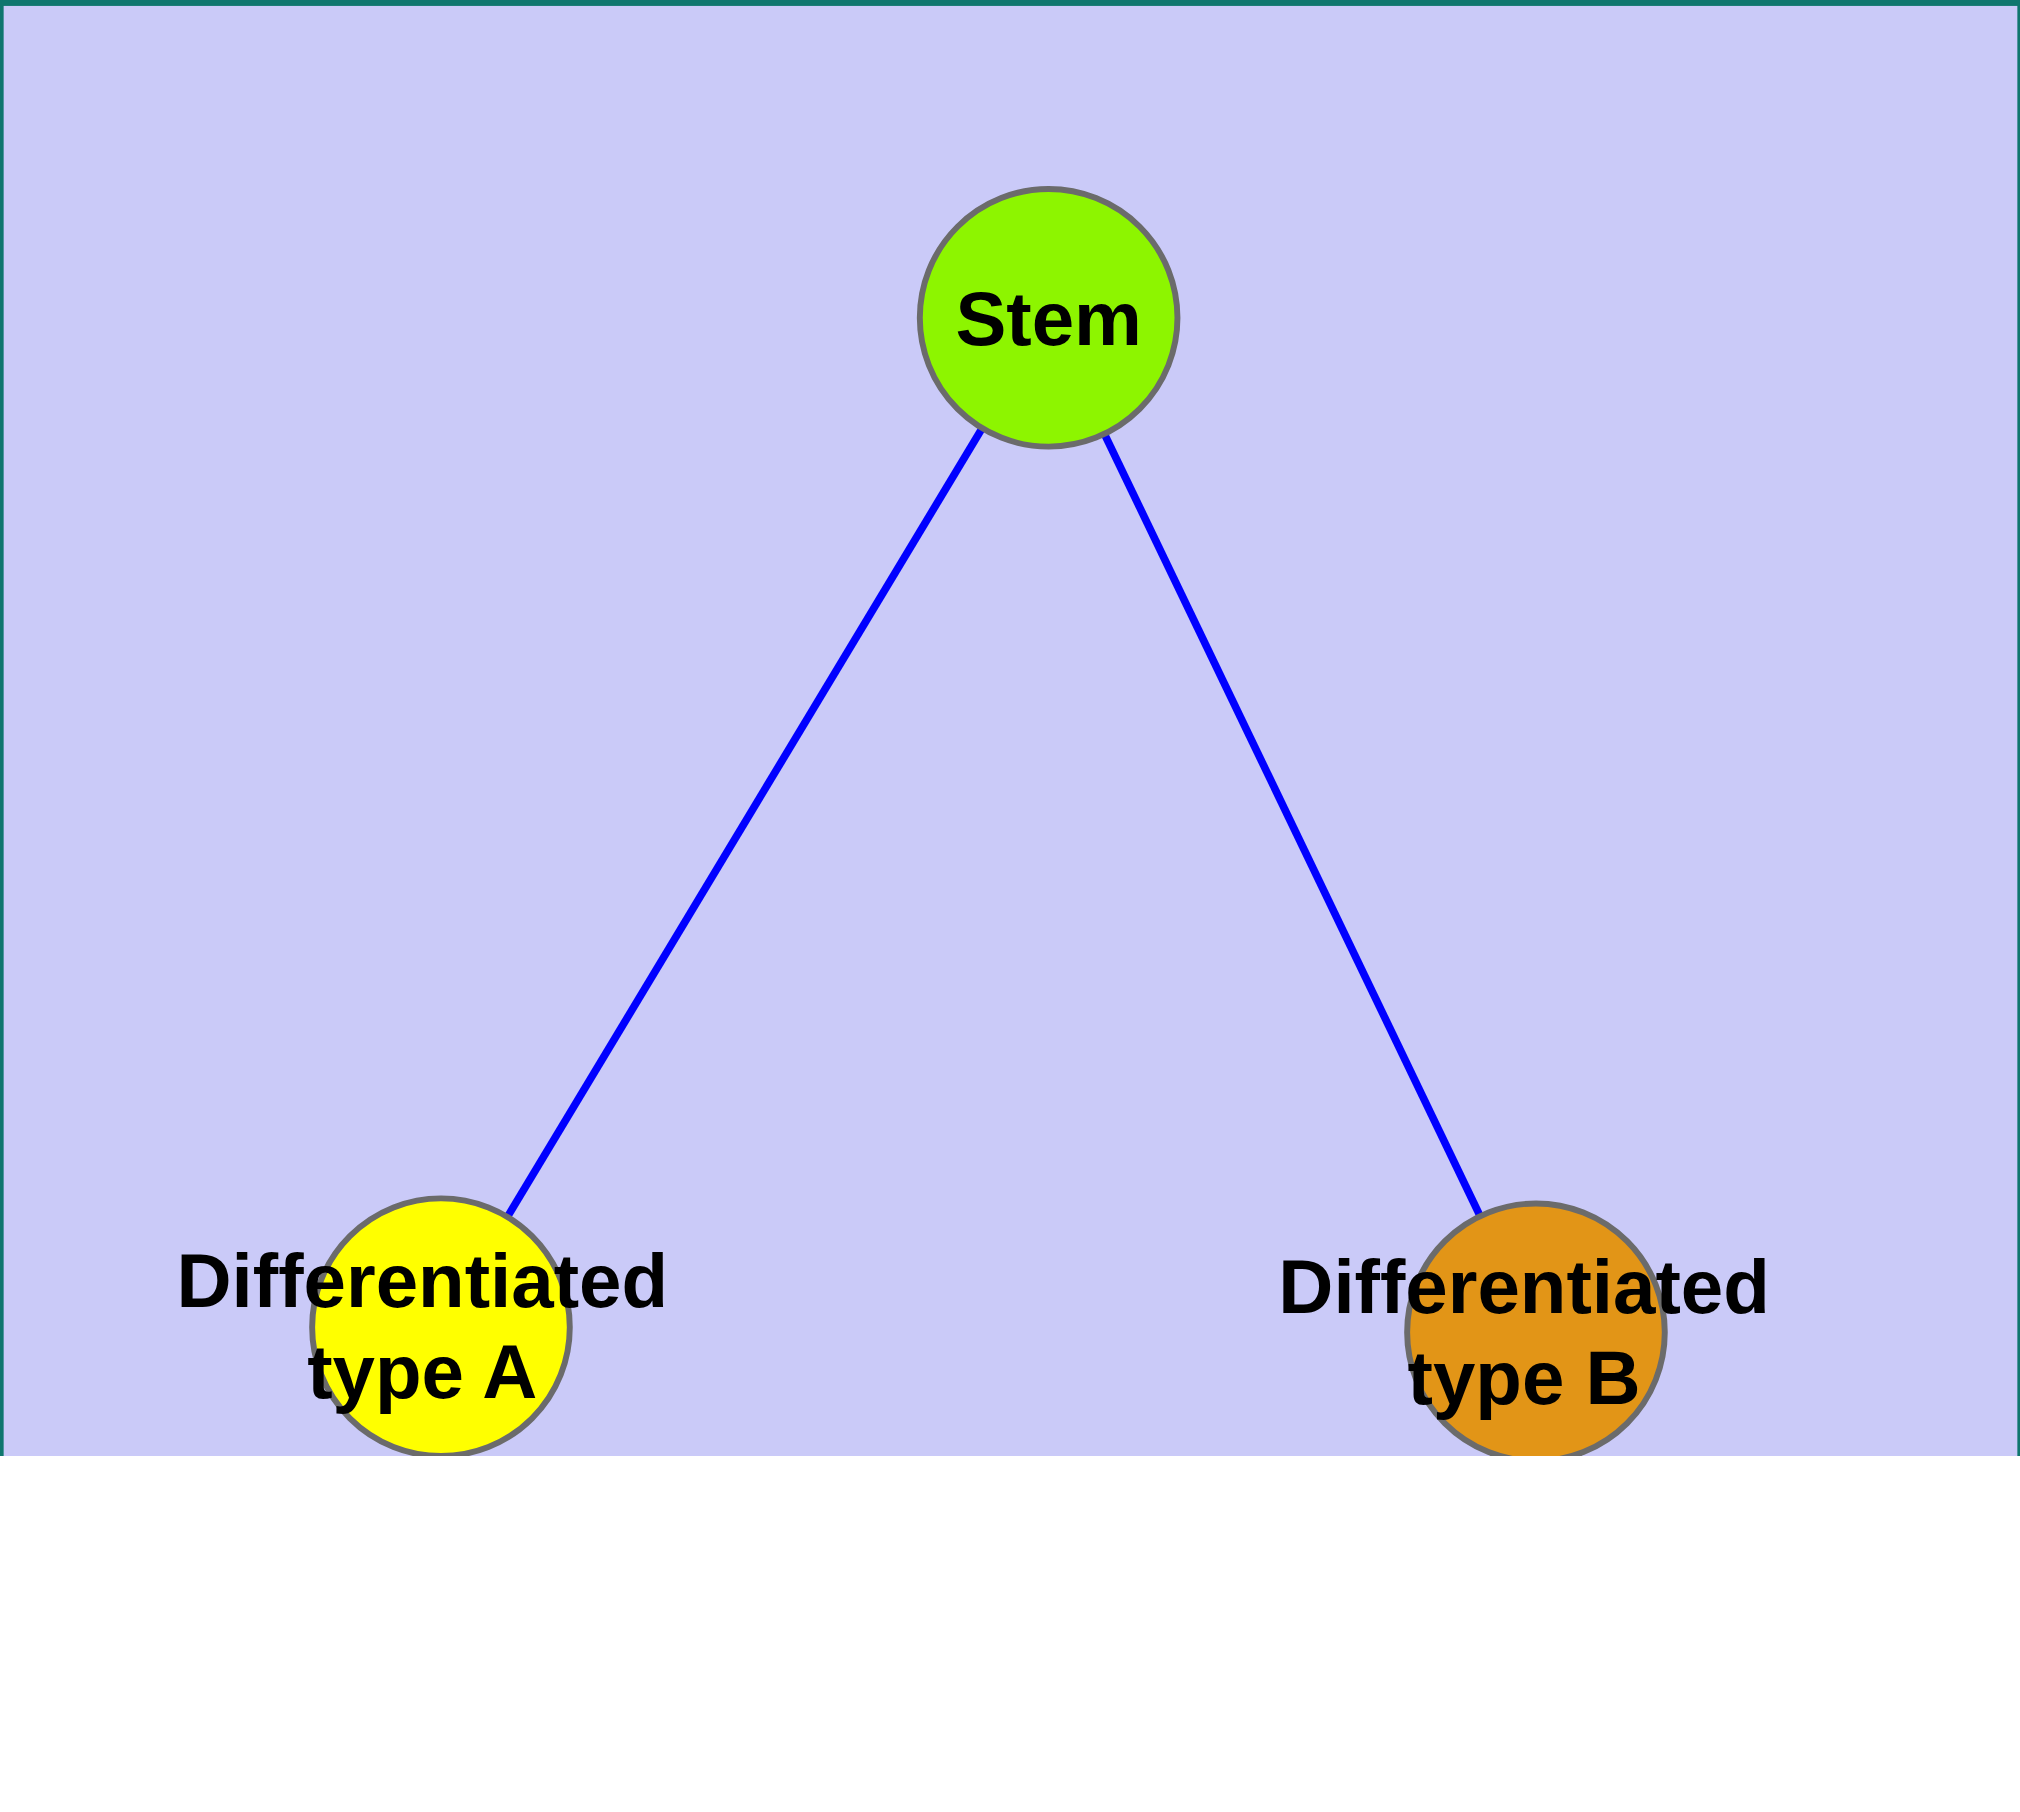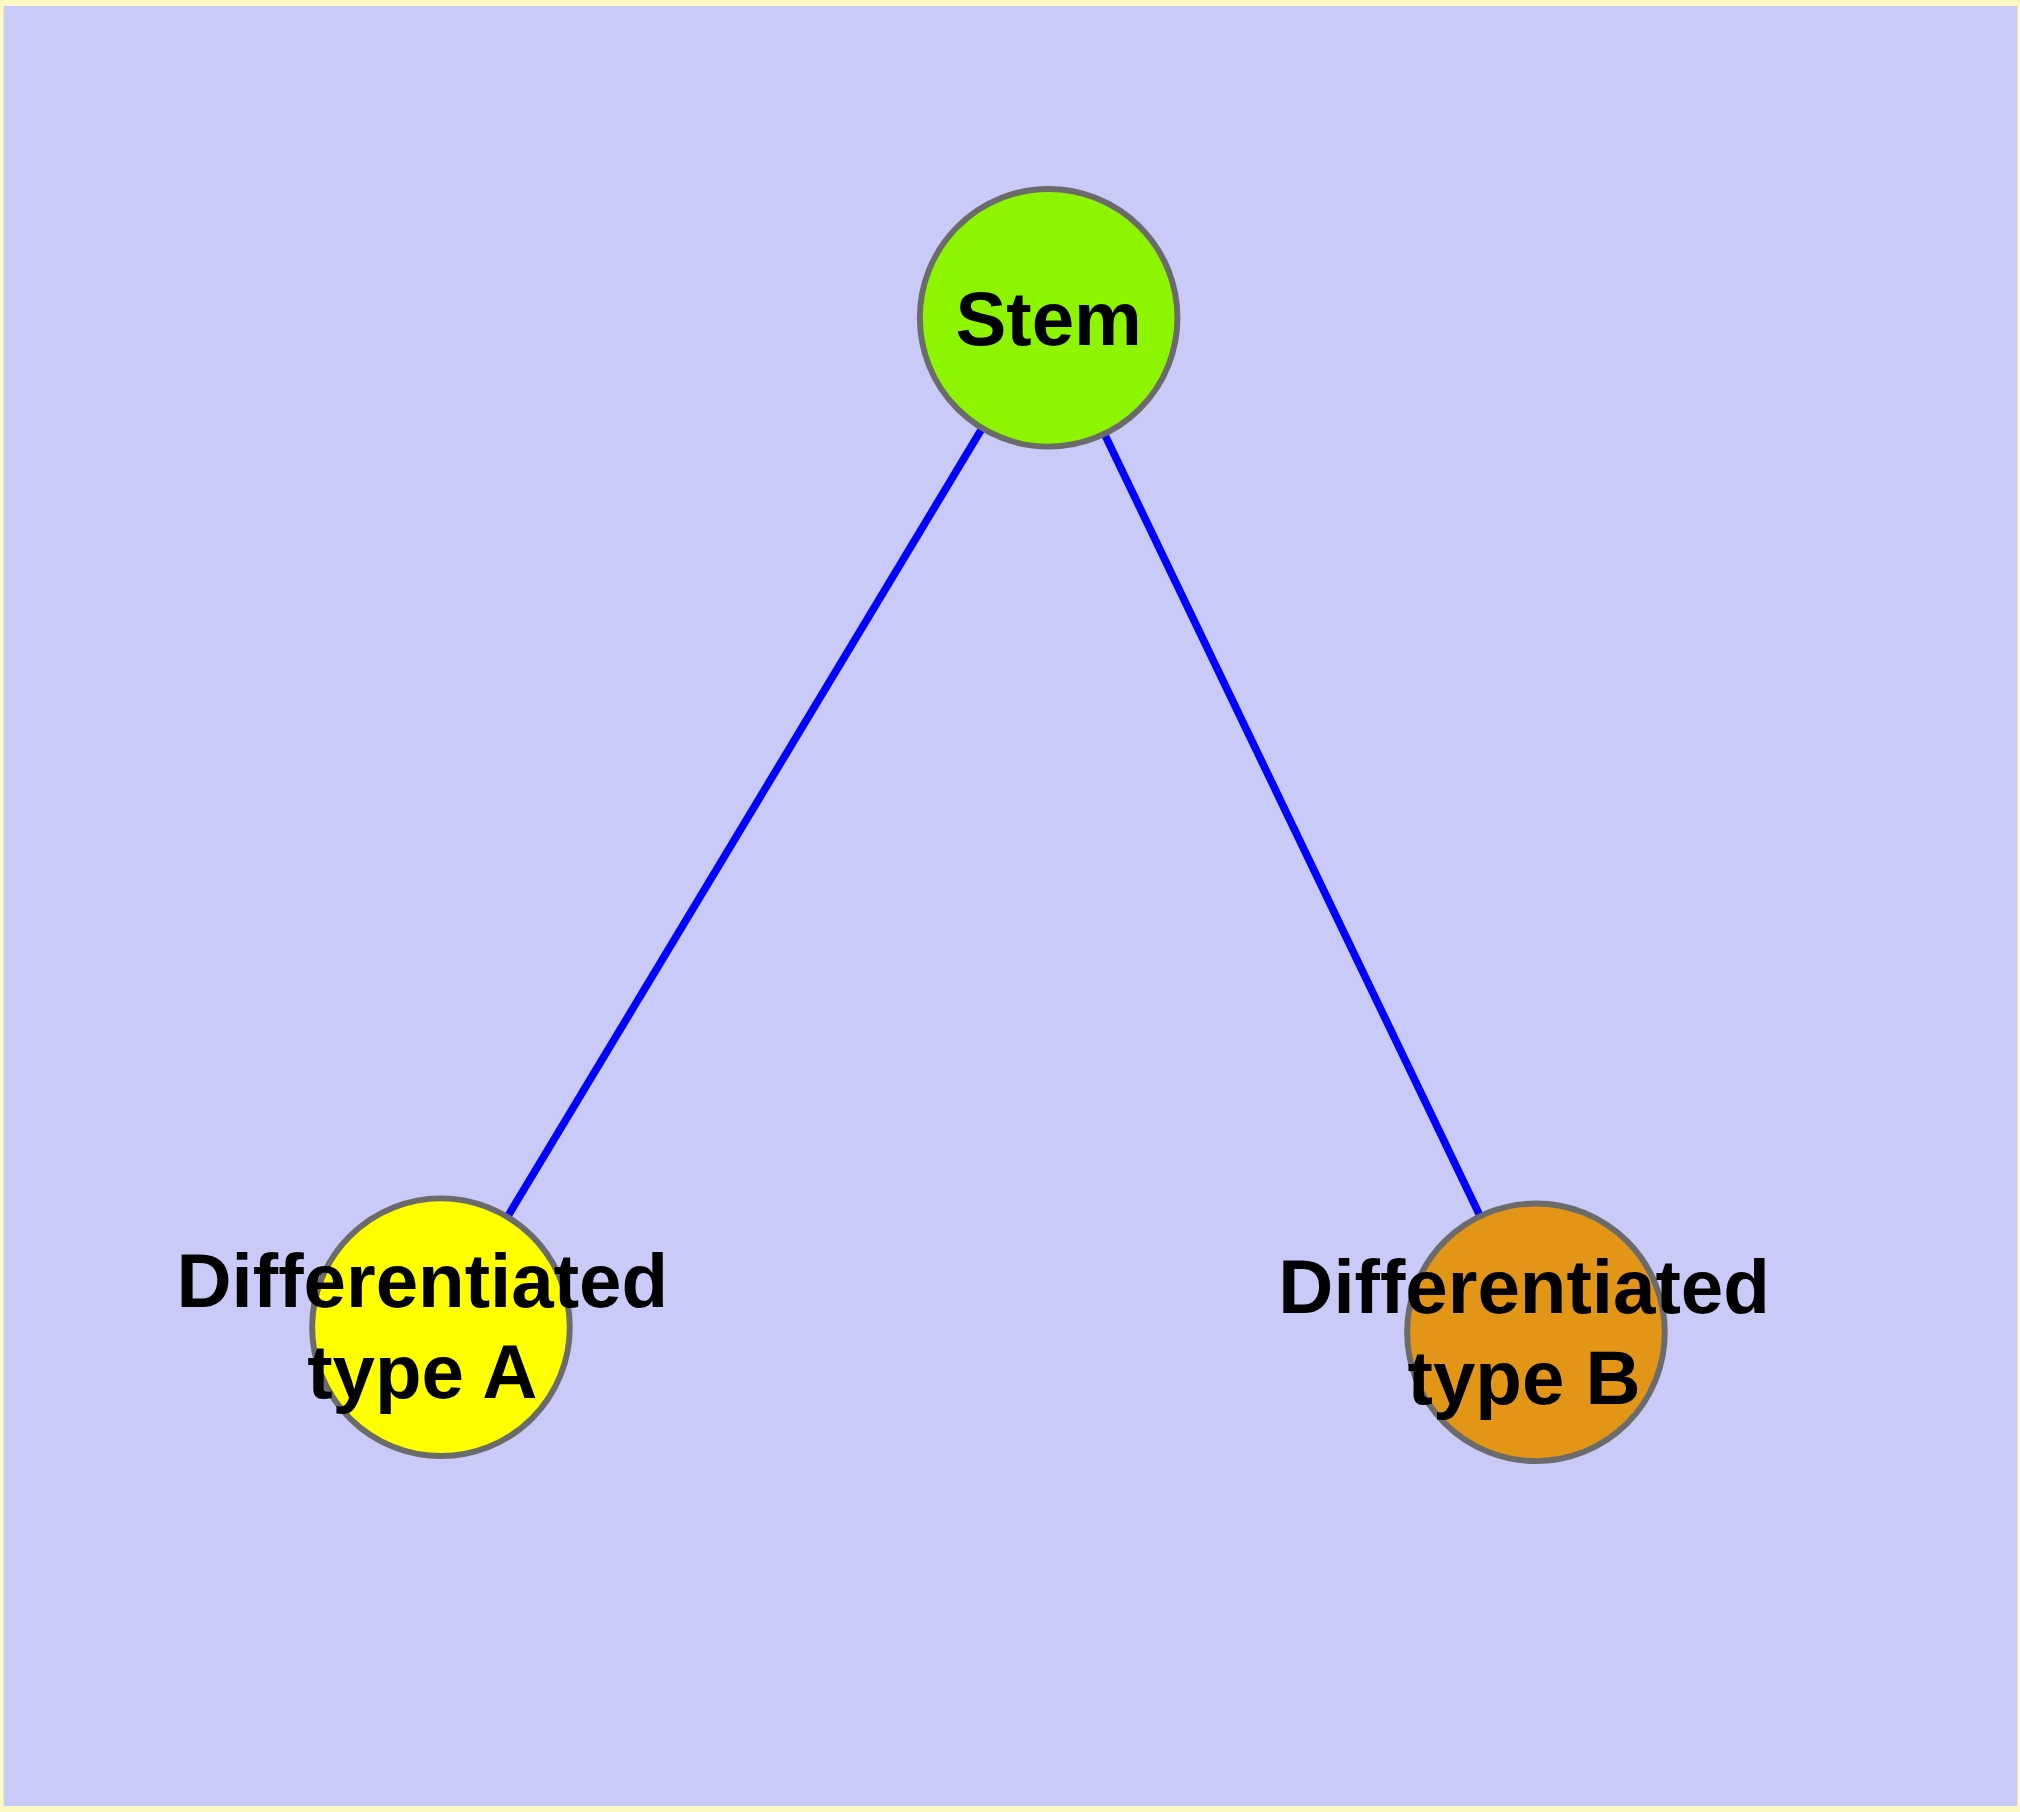--- a/index.html
+++ b/index.html
@@ -3,22 +3,22 @@
 <meta charset="utf-8">
 <style>
   html, body {
     margin: 0;
     padding: 0;
     background: #ffffff;
   }
   .stage {
     position: relative;
     width: 2021px;
-    height: 1812px;
-    background: #fef9c3;
+    height: 1456px;
+    background: #0f766e;
     overflow: hidden;
   }
   svg.diagram {
     display: block;
     width: 2021px;
     height: 1812px;
   }
   .node-label {
     font-family: "Liberation Sans", "DejaVu Sans", sans-serif;
     font-weight: bold;

